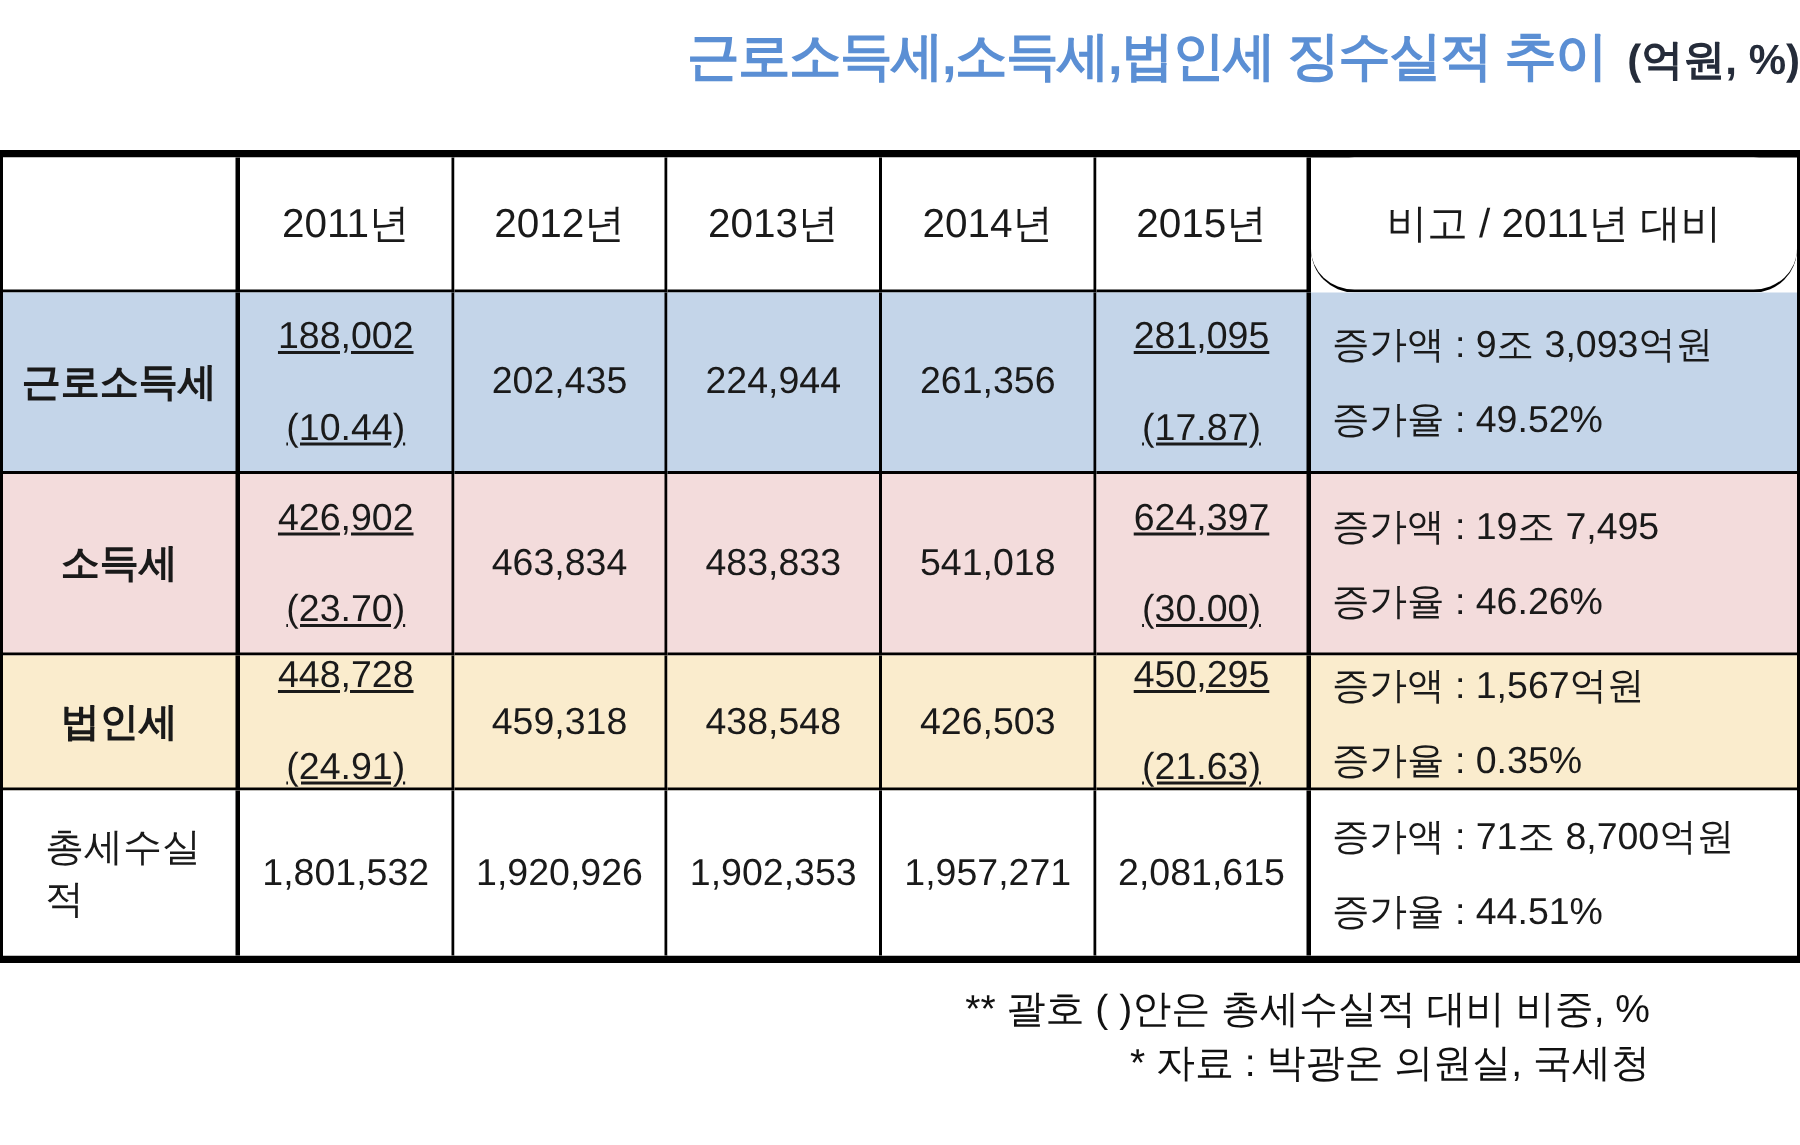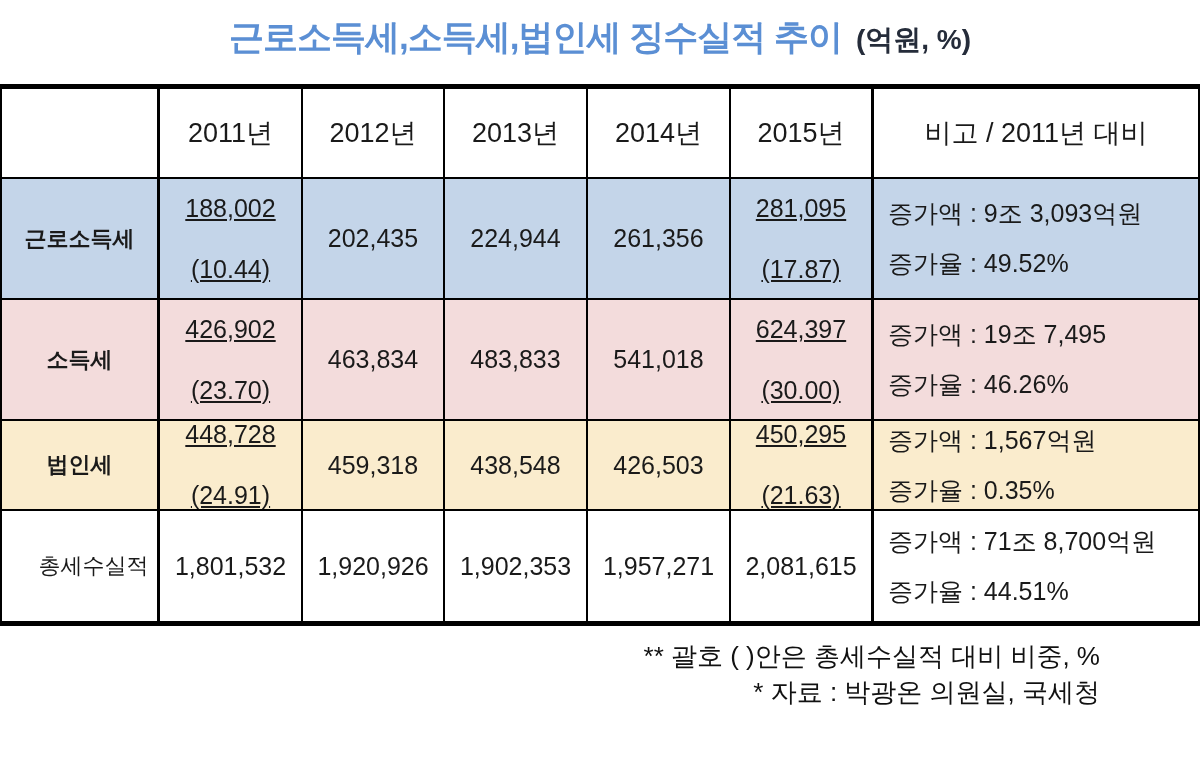--- a/index.html
+++ b/index.html
@@ -1,23 +1,23 @@
 <!DOCTYPE html>
 <html><head>
 <meta charset="utf-8">
 <style>
   * { margin: 0; padding: 0; box-sizing: border-box; }
   html, body { width: 1200px; height: 763px; background: #ffffff; overflow: hidden; }
   body { font-family: "Liberation Sans", "DejaVu Sans", sans-serif; color: #1a1a1a; }
 
   .title-bar {
-    height: 84px;
+    height: 100px;
     display: flex;
     align-items: baseline;
-    justify-content: center;
+    justify-content: flex-end;
     gap: 14px;
     padding-top: 14px;
   }
   .page-title {
     font-size: 35px;
     font-weight: 700;
     color: #5b8fd4;
     letter-spacing: -1px;
   }
   .title-unit {
@@ -48,23 +48,23 @@
     align-items: center;
     justify-content: center;
     font-size: 25px;
     overflow: hidden;
   }
   .cell:last-child { border-right: none; }
   .cell.thick-sep { border-right-width: 3px; }
   .row:not(:last-child) .cell { border-bottom: 2px solid #000; }
 
   .year-head { font-size: 27px; }
-  .remark-head { font-size: 27px; }
+  .remark-head { font-size: 27px; border-radius: 29px; }
 
-  .label-cell { font-size: 22px; font-weight: 700; }
+  .label-cell { font-size: 26px; font-weight: 700; }
   .label-regular { font-weight: 400; padding-left: 28px; }
 
   .two-line {
     flex-direction: column;
     gap: 32px;
     text-decoration: underline;
   }
   .remark-cell {
     flex-direction: column;
     align-items: flex-start;

